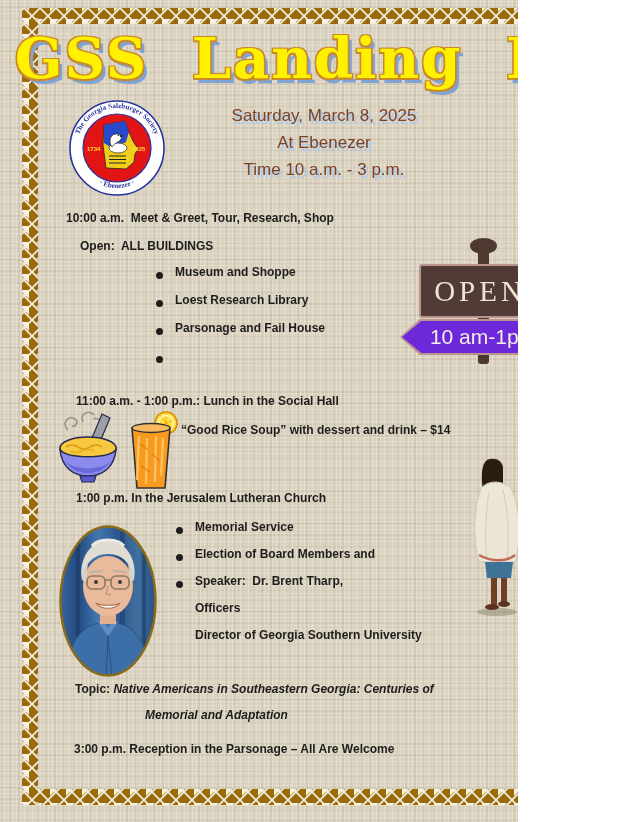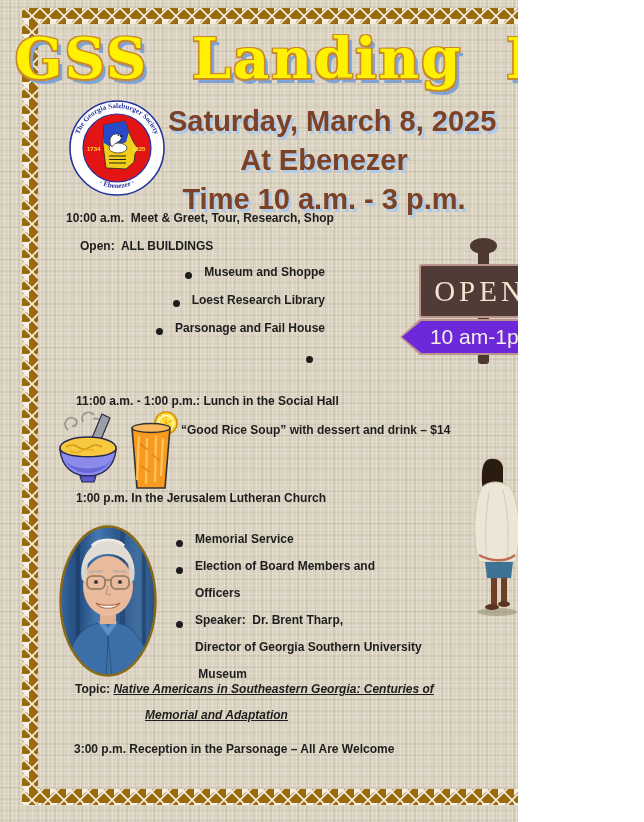--- a/index.html
+++ b/index.html
@@ -19,28 +19,28 @@
     width:644px;text-align:center;
     font-family:"DejaVu Serif", serif;font-weight:700;font-size:56px;line-height:1;
     color:#FFF100;letter-spacing:2px;word-spacing:22px;
     text-shadow:
       -1.5px -1.5px 0 #C9892D, 1.5px -1.5px 0 #C9892D,
       -1.5px 1.5px 0 #C9892D, 1.5px 1.5px 0 #C9892D,
       4px 5px 0 #7FA3D6;
   }
   .subtitle{width:312px;text-align:center;}
   .subtitle .line{
-    font-weight:700;font-size:29px;color:#7B4228;line-height:1;
+    font-weight:400;font-size:17px;color:#7B4228;line-height:1;
     text-shadow:2.5px 2.5px 0 #AFC9E8;margin-bottom:10px;white-space:pre;
   }
-  .bullets .row{display:flex;align-items:flex-start;height:28px;justify-content:flex-end;}
+  .bullets .row{display:flex;align-items:flex-start;height:28px;}
   .dot{width:7px;height:7px;border-radius:50%;background:#1d1d1d;margin:7px 12px 0 0;flex:none;}
-  .church-lines .row{display:flex;align-items:flex-end;height:27px;}
+  .church-lines .row{display:flex;align-items:flex-start;height:27px;}
   .church-lines .spacer{width:19px;flex:none;}
-  .italic{font-style:italic;text-decoration:underline;}
+  .italic{font-style:italic;}
   
   .signpost{width:160px;height:130px;}
   .pole{position:absolute;left:76px;top:8px;width:11px;height:118px;background:#4E3931;border-radius:3px;}
   .knob{position:absolute;left:68px;top:0px;width:27px;height:16px;background:#4E3931;border-radius:50%;}
   .sign-open{
     position:absolute;left:17px;top:26px;width:118px;height:50px;
     background:#503B37;border:2px solid #BB958D;border-radius:3px;
     display:flex;align-items:center;justify-content:center;
     font-family:"Liberation Serif", serif;font-size:29px;color:#F0E4CF;letter-spacing:4px;
   }
@@ -218,34 +218,30 @@
   <div class="abs church-lines" style="left:176px;top:520px;width:320px">
     <div class="row">
         <span class="dot"></span>
         <span class="t">Memorial Service</span>
       </div>
     <div class="row">
         <span class="dot"></span>
         <span class="t">Election of Board Members and</span>
       </div>
     <div class="row">
+        <span class="dot"></span>
+        <span class="t">Speaker:  Dr. Brent Tharp,</span>
+      </div>
+    <div class="row">
         <span class="spacer"></span>
         <span class="t">Officers</span>
       </div>
     <div class="row">
-        <span class="dot"></span>
-        <span class="t">Speaker:  Dr. Brent Tharp,</span>
-      </div>
-    <div class="row">
         <span class="spacer"></span>
         <span class="t">Director of Georgia Southern University</span>
-      </div>
-    <div class="row">
-        <span class="spacer"></span>
-        <span class="t"> Museum</span>
       </div>
   </div>
 
   <svg class="abs" style="left:463px;top:450px" width="140" height="172" viewBox="0 0 140 172">
     <ellipse cx="34" cy="162" rx="20" ry="4" fill="#8A8468" opacity="0.5"></ellipse>
     <ellipse cx="100" cy="158" rx="28" ry="5" fill="#8A8468" opacity="0.4"></ellipse>
 
     <ellipse cx="32" cy="18" rx="8" ry="9" fill="#7A4A30"></ellipse>
     <path d="M24,10 C18,14 18,28 20,42 C26,46 36,46 40,42 L40,18 C38,9 30,7 24,10 Z" fill="#2A1D10"></path>
     <path d="M18,38 C10,60 10,92 16,112 L52,112 C58,92 58,58 48,38 C38,30 26,30 18,38 Z" fill="#ECE6D6" stroke="#CFC7B2" stroke-width="1"></path>

